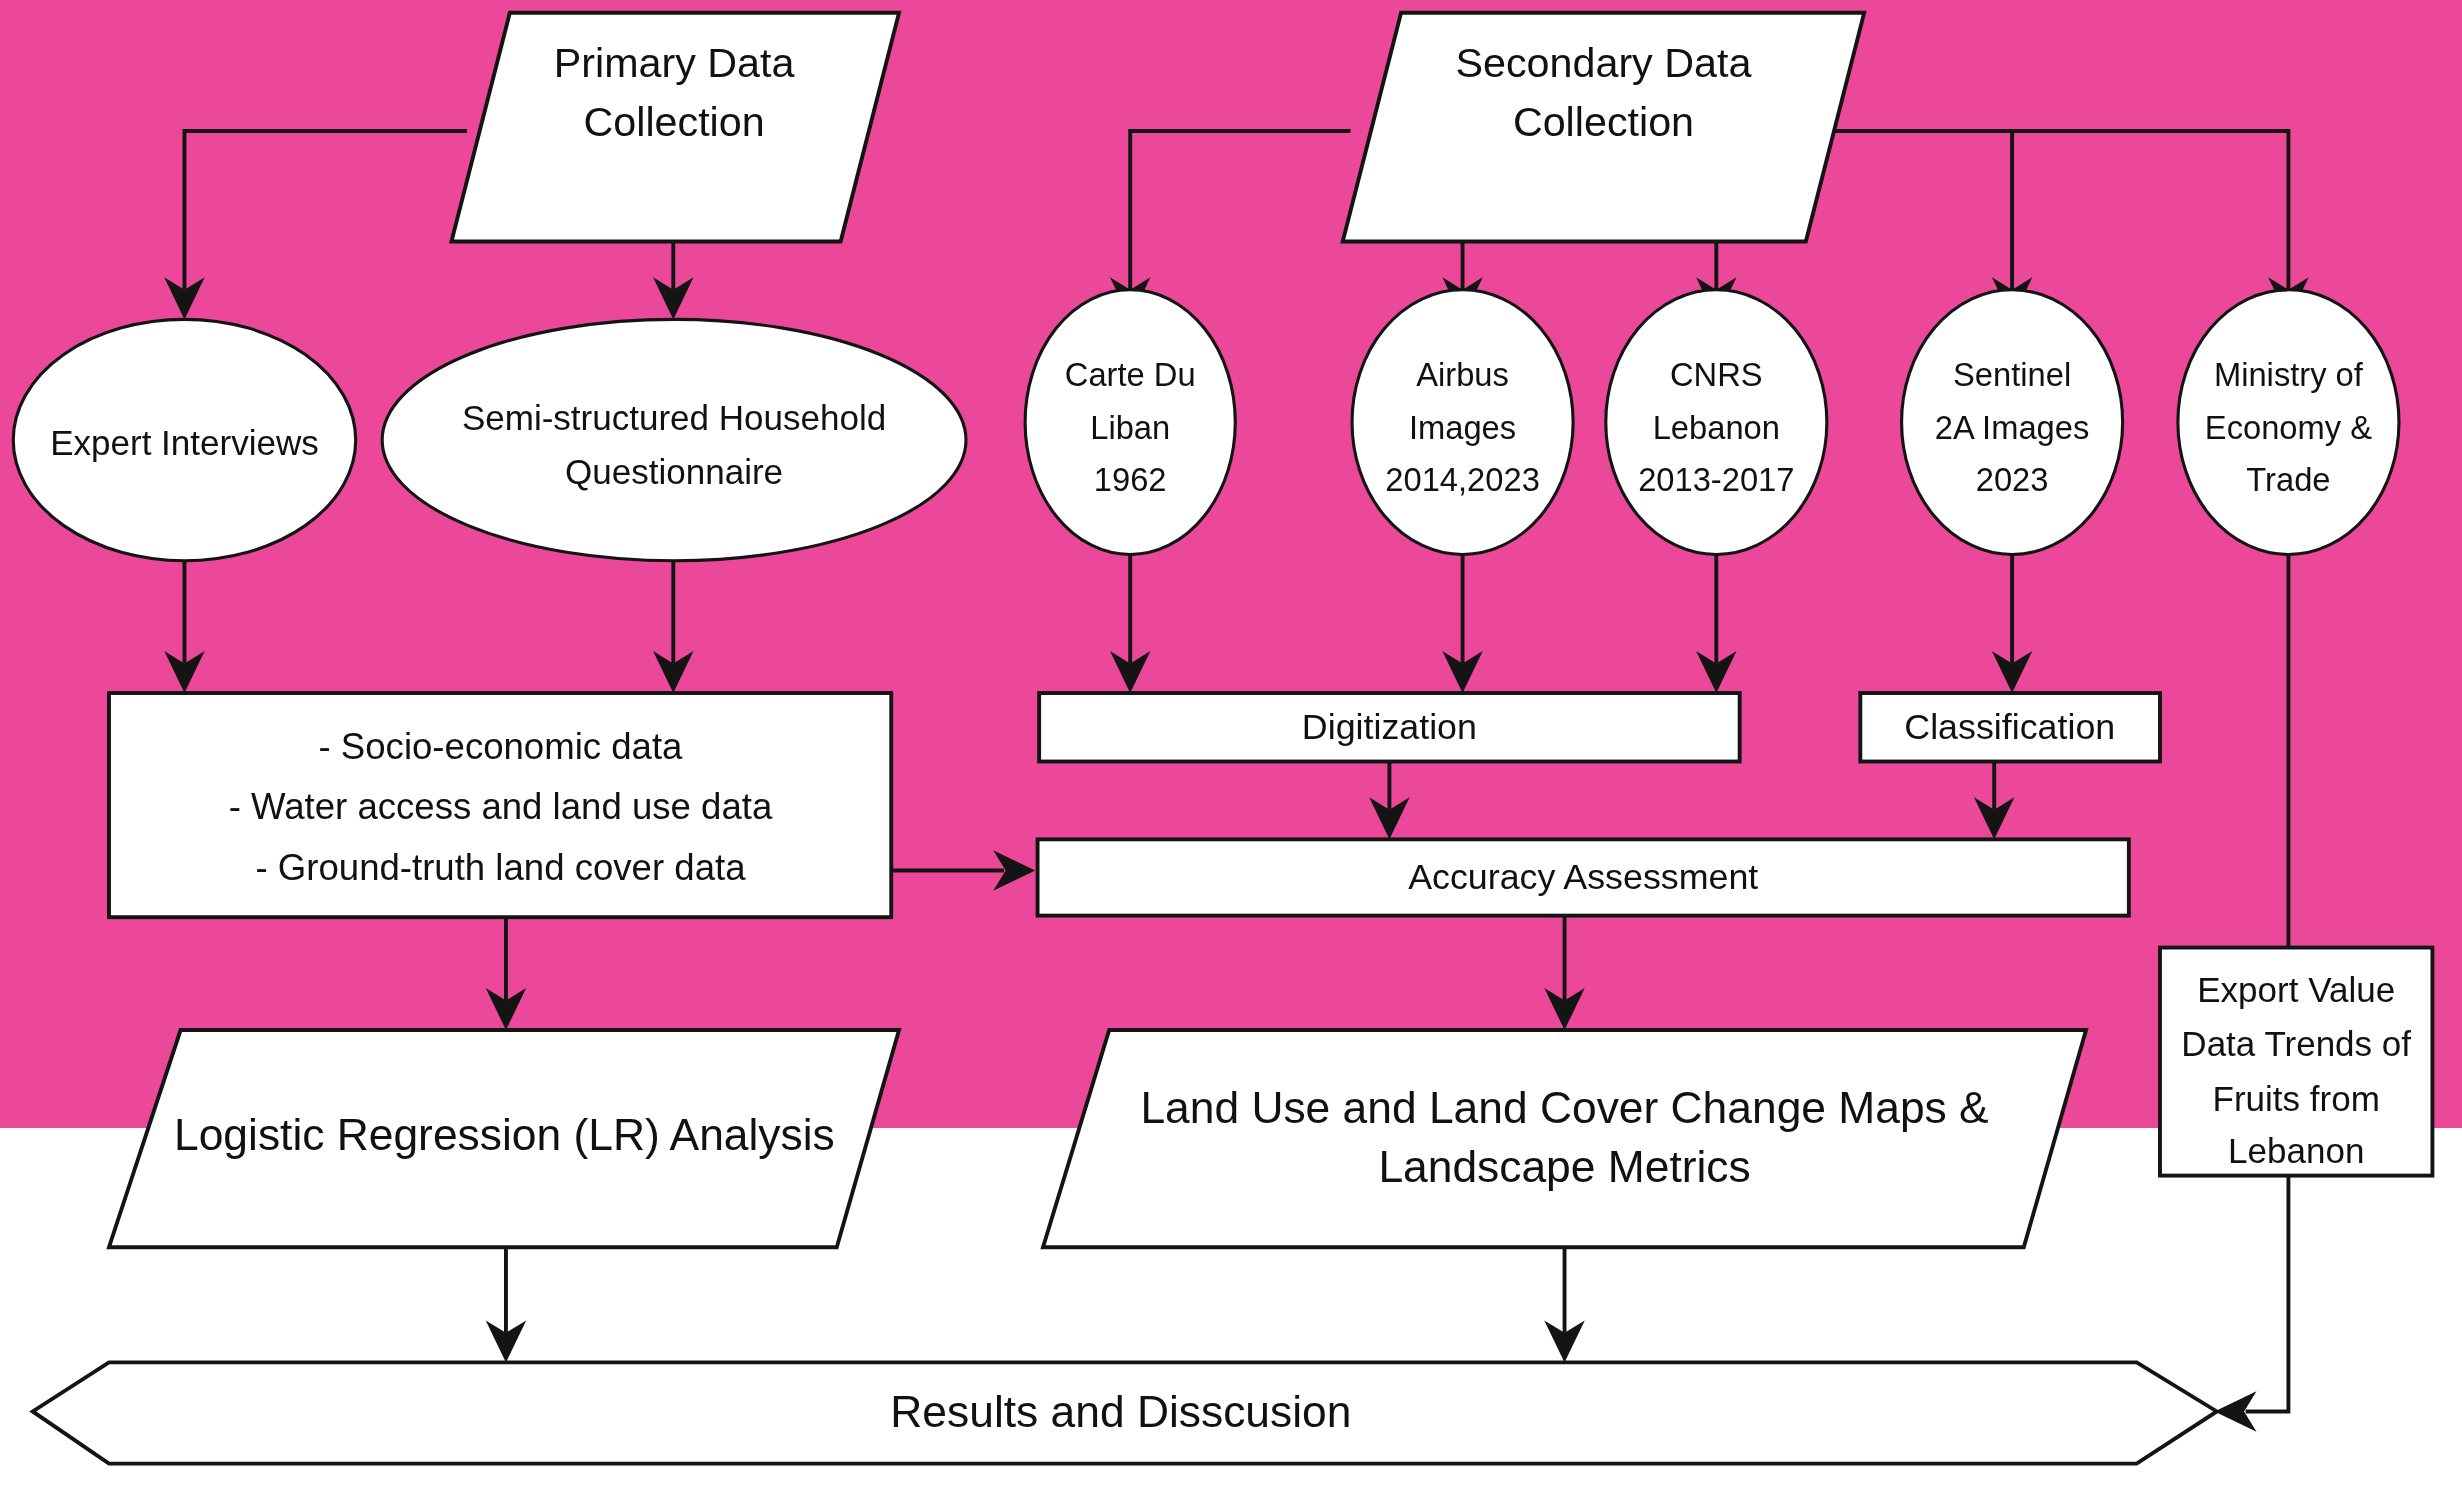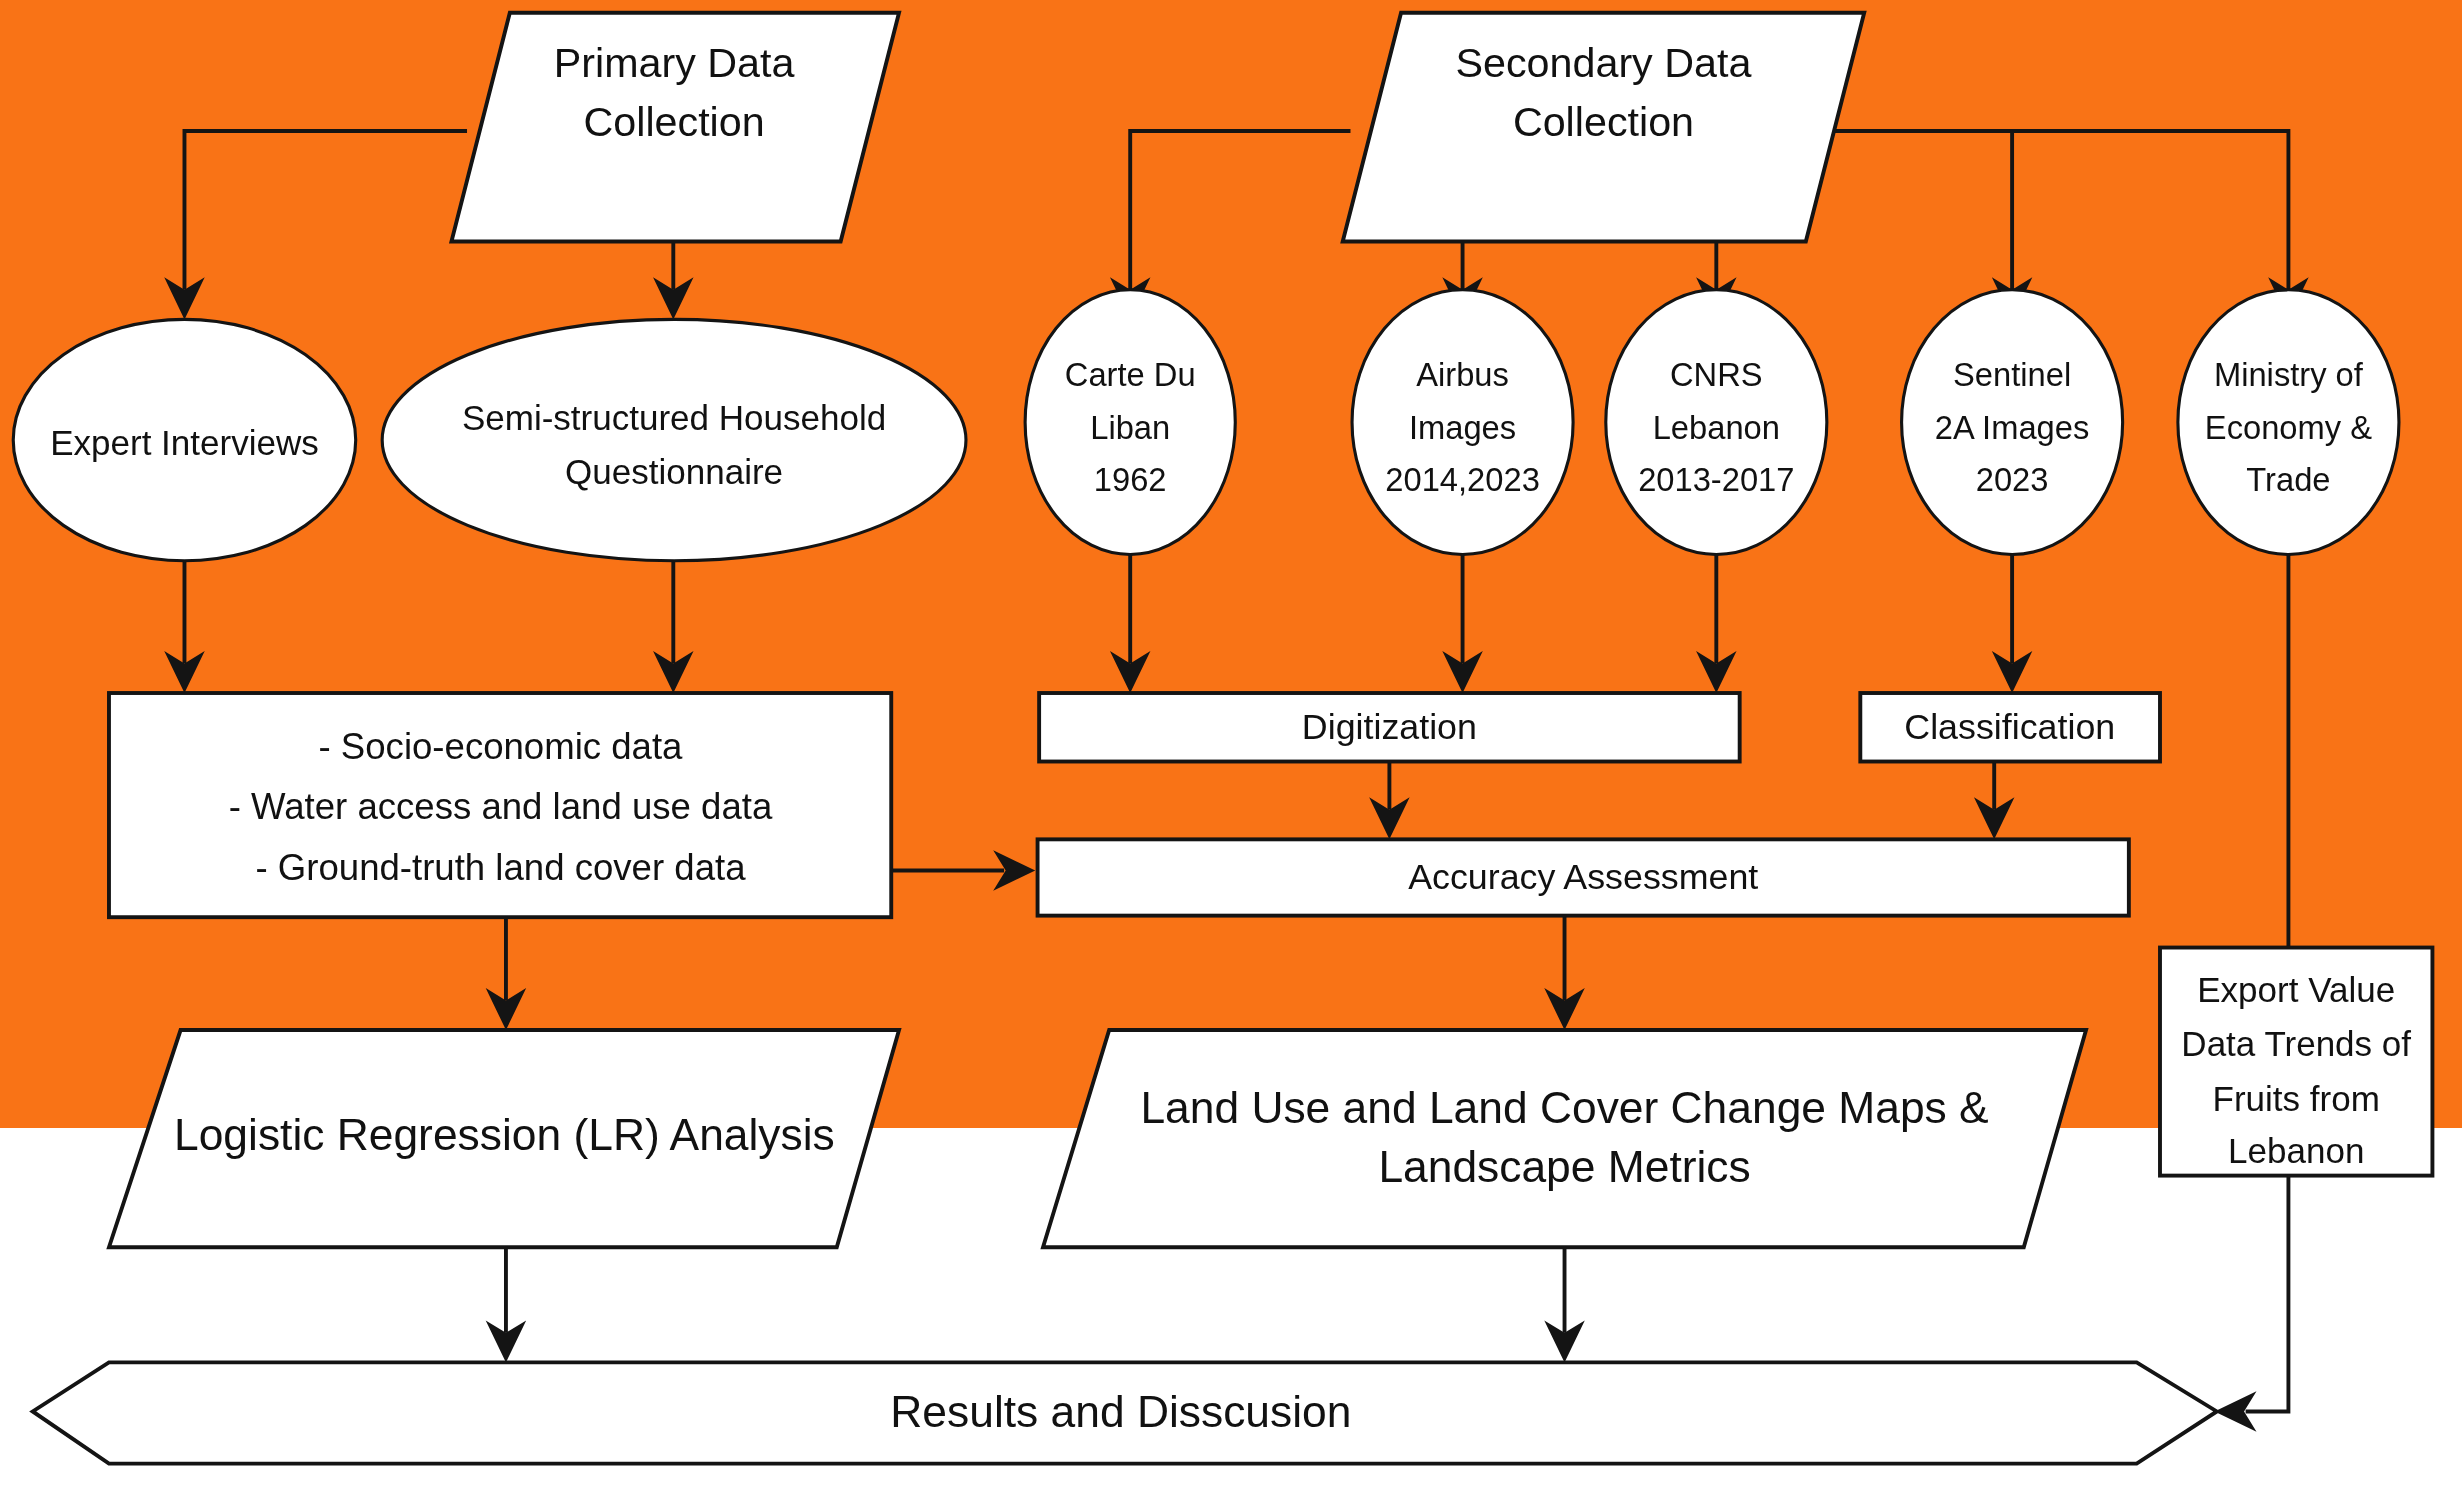--- a/index.html
+++ b/index.html
@@ -11,21 +11,21 @@
   body {
     width: 2462px;
     height: 1488px;
     font-family: "Liberation Sans", sans-serif;
     overflow: hidden;
   }
   #flowchart-root {
     position: relative;
     width: 2462px;
     height: 1128px;
-    background: #f97316;
+    background: #ec4899;
   }
   svg#diagram {
     display: block;
     width: 2462px;
     height: 1488px;
   }
   .shape {
     fill: #ffffff;
     stroke: #141414;
     stroke-width: 5;

